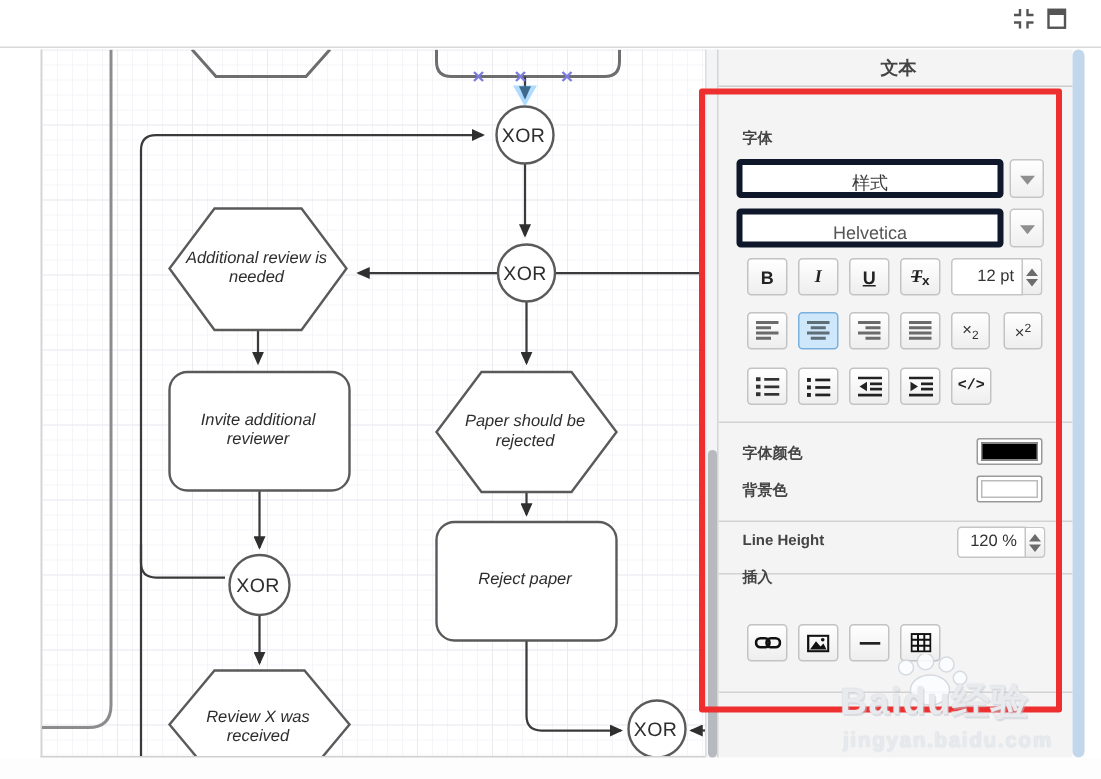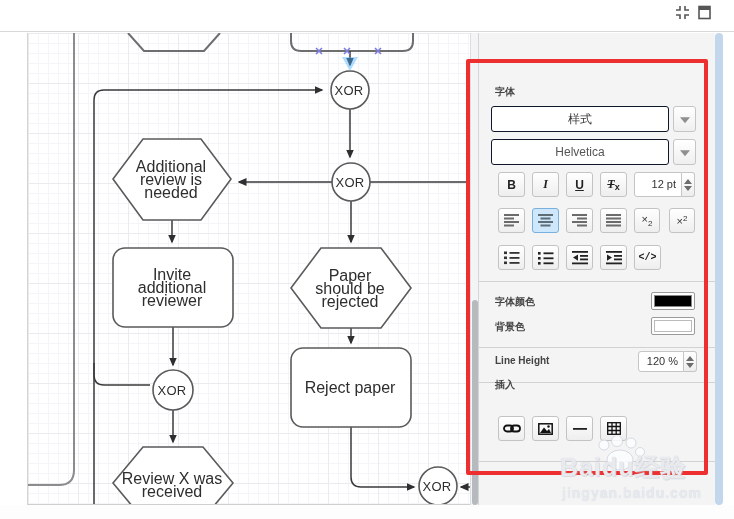--- a/index.html
+++ b/index.html
@@ -21,40 +21,40 @@
     background-image:
       linear-gradient(#e9ebef 1px, transparent 1px),
       linear-gradient(90deg,#e9ebef 1px, transparent 1px),
       linear-gradient(#f4f5f8 1px, transparent 1px),
       linear-gradient(90deg,#f4f5f8 1px, transparent 1px);
     background-size:50px 50px, 50px 50px, 10px 10px, 10px 10px;
     border-left:1px solid #d4d4d4; border-bottom:1px solid #cfcfcf;
     overflow:hidden; z-index:1; }
   .edges { position:absolute; left:0; top:0; }
   .node-label { position:absolute; transform:translate(-50%,-50%);
-    font-size:16px; line-height:13px; color:#2e2e2e; text-align:center; z-index:3; }
+    font-size:11px; line-height:13px; color:#2e2e2e; text-align:center; z-index:3;font-style:italic; }
   .xor-label { position:absolute; transform:translate(-50%,-50%);
     font-size:13px; color:#2e2e2e; z-index:3; letter-spacing:.3px; }
 
   
   .canvas-scroll { position:absolute; left:470px; top:33px; width:8px; height:472px;
     background:#f3f4f6; border-left:1px solid #dddddd; z-index:4; }
   .canvas-scroll .thumb { position:absolute; left:1px; top:267px; width:6px; height:205px;
     background:#b6babf; border-radius:3px; }
 
   
   .panel { position:absolute; left:478px; top:33px; width:240px; height:472px;
     background:#f4f4f4; border-left:1px solid #d5d5d5; z-index:10; font-size:12px; color:#444; }
   .tabbar { position:absolute; left:0; top:0; width:240px; height:25px;
     border-bottom:1px solid #cccccc; text-align:center; line-height:24px;
     font-size:12px; color:#444; font-weight:bold; }
   .sec-label { position:absolute; left:16px; font-weight:bold; font-size:10px; color:#444; }
 
   .dd-field { position:absolute; left:12px; width:178px; height:26px; background:#fff;
-    border:1px solid #0f172a; border-radius:3px; text-align:center; line-height:24px;
+    border:4px solid #0f172a; border-radius:3px; text-align:center; line-height:24px;
     font-size:12px; color:#3c3c3c; cursor:pointer; }
   .dd-btn { position:absolute; left:194px; width:23px; height:26px; background:linear-gradient(#ffffff,#efefef);
     border:1px solid #c5c5c5; border-radius:3px; cursor:pointer; }
   .chev { position:absolute; left:50%; top:50%; transform:translate(-50%,-30%);
     width:0; height:0; border-left:5px solid transparent; border-right:5px solid transparent;
     border-top:6px solid #8f8f8f; }
 
   .pbtn { position:absolute; width:27px; height:25px; background:linear-gradient(#ffffff,#eeeeee);
     border:1px solid #c3c3c3; border-radius:3px; cursor:pointer;
     display:flex; align-items:center; justify-content:center;
@@ -184,20 +184,21 @@
 <div class="xor-label" style="left:349px; top:90px;">XOR</div>
 <div class="xor-label" style="left:350px; top:182px;">XOR</div>
 <div class="xor-label" style="left:172px; top:390px;">XOR</div>
 <div class="xor-label" style="left:437px; top:486px;">XOR</div>
 
 <div class="canvas-scroll">
   <div class="thumb"></div>
 </div>
 
 <div class="panel">
+  <div class="tabbar">文本</div>
 
   <div class="sec-label" style="top:52px;">字体</div>
 
   <div class="dd-field" style="top:73px;">样式</div>
   <div class="dd-btn" style="top:73px;">
     <span class="chev"></span>
   </div>
 
   <div class="dd-field" style="top:106px; color:#555;">Helvetica</div>
   <div class="dd-btn" style="top:106px;">

